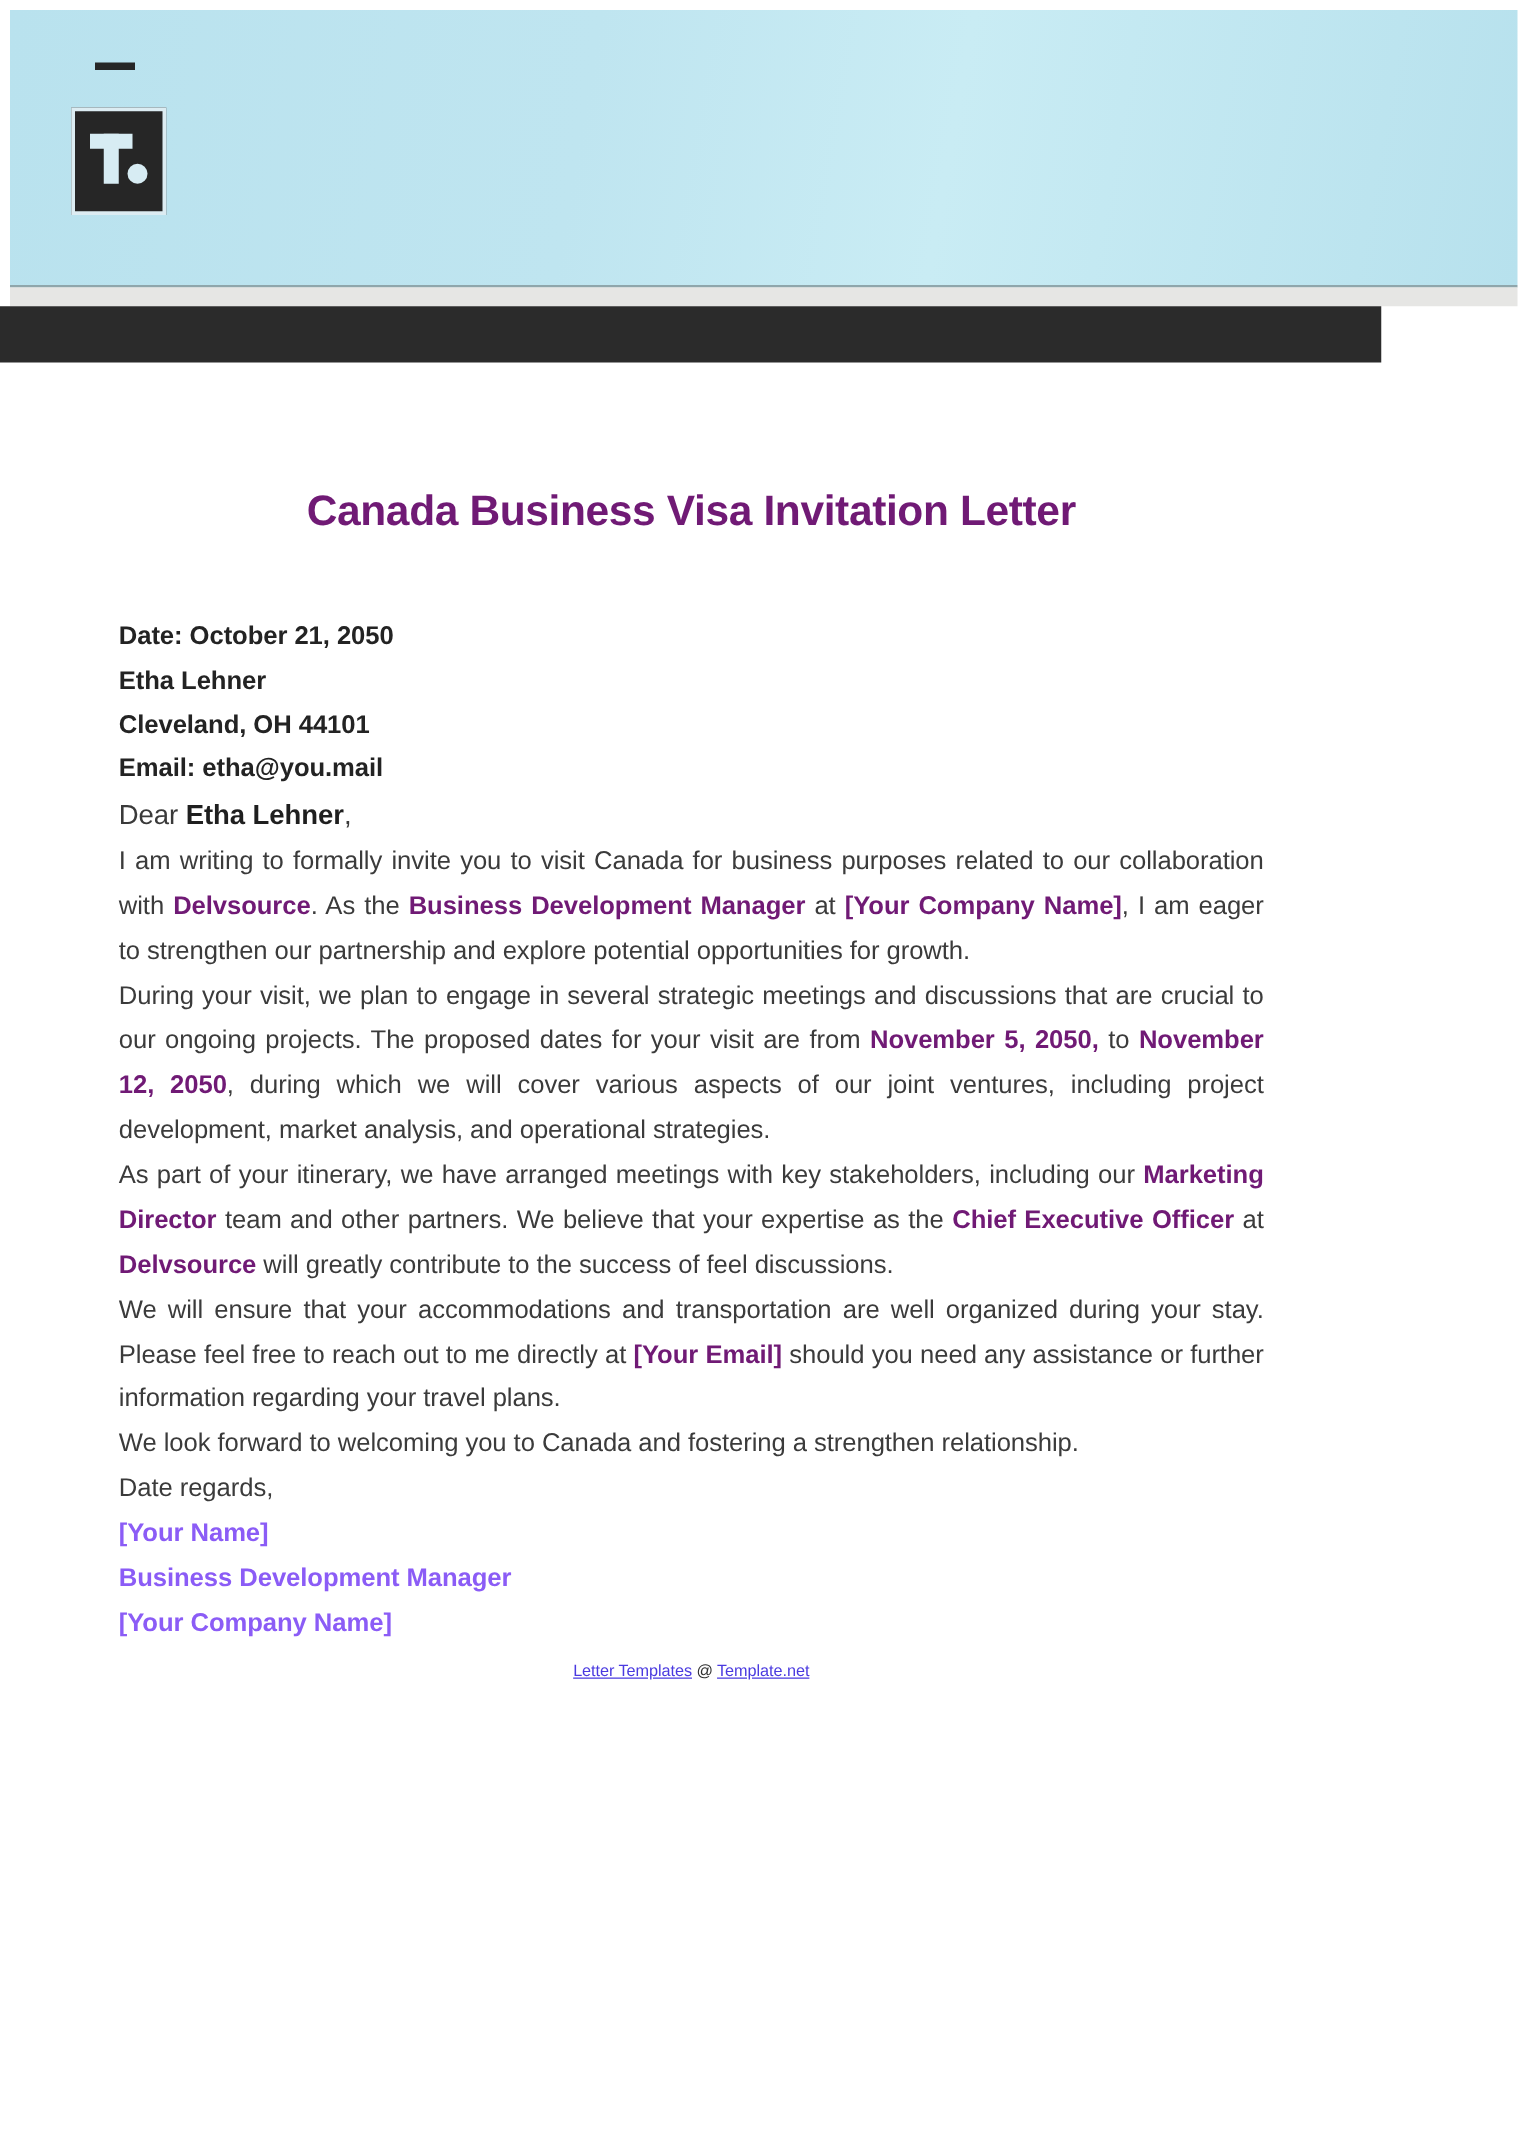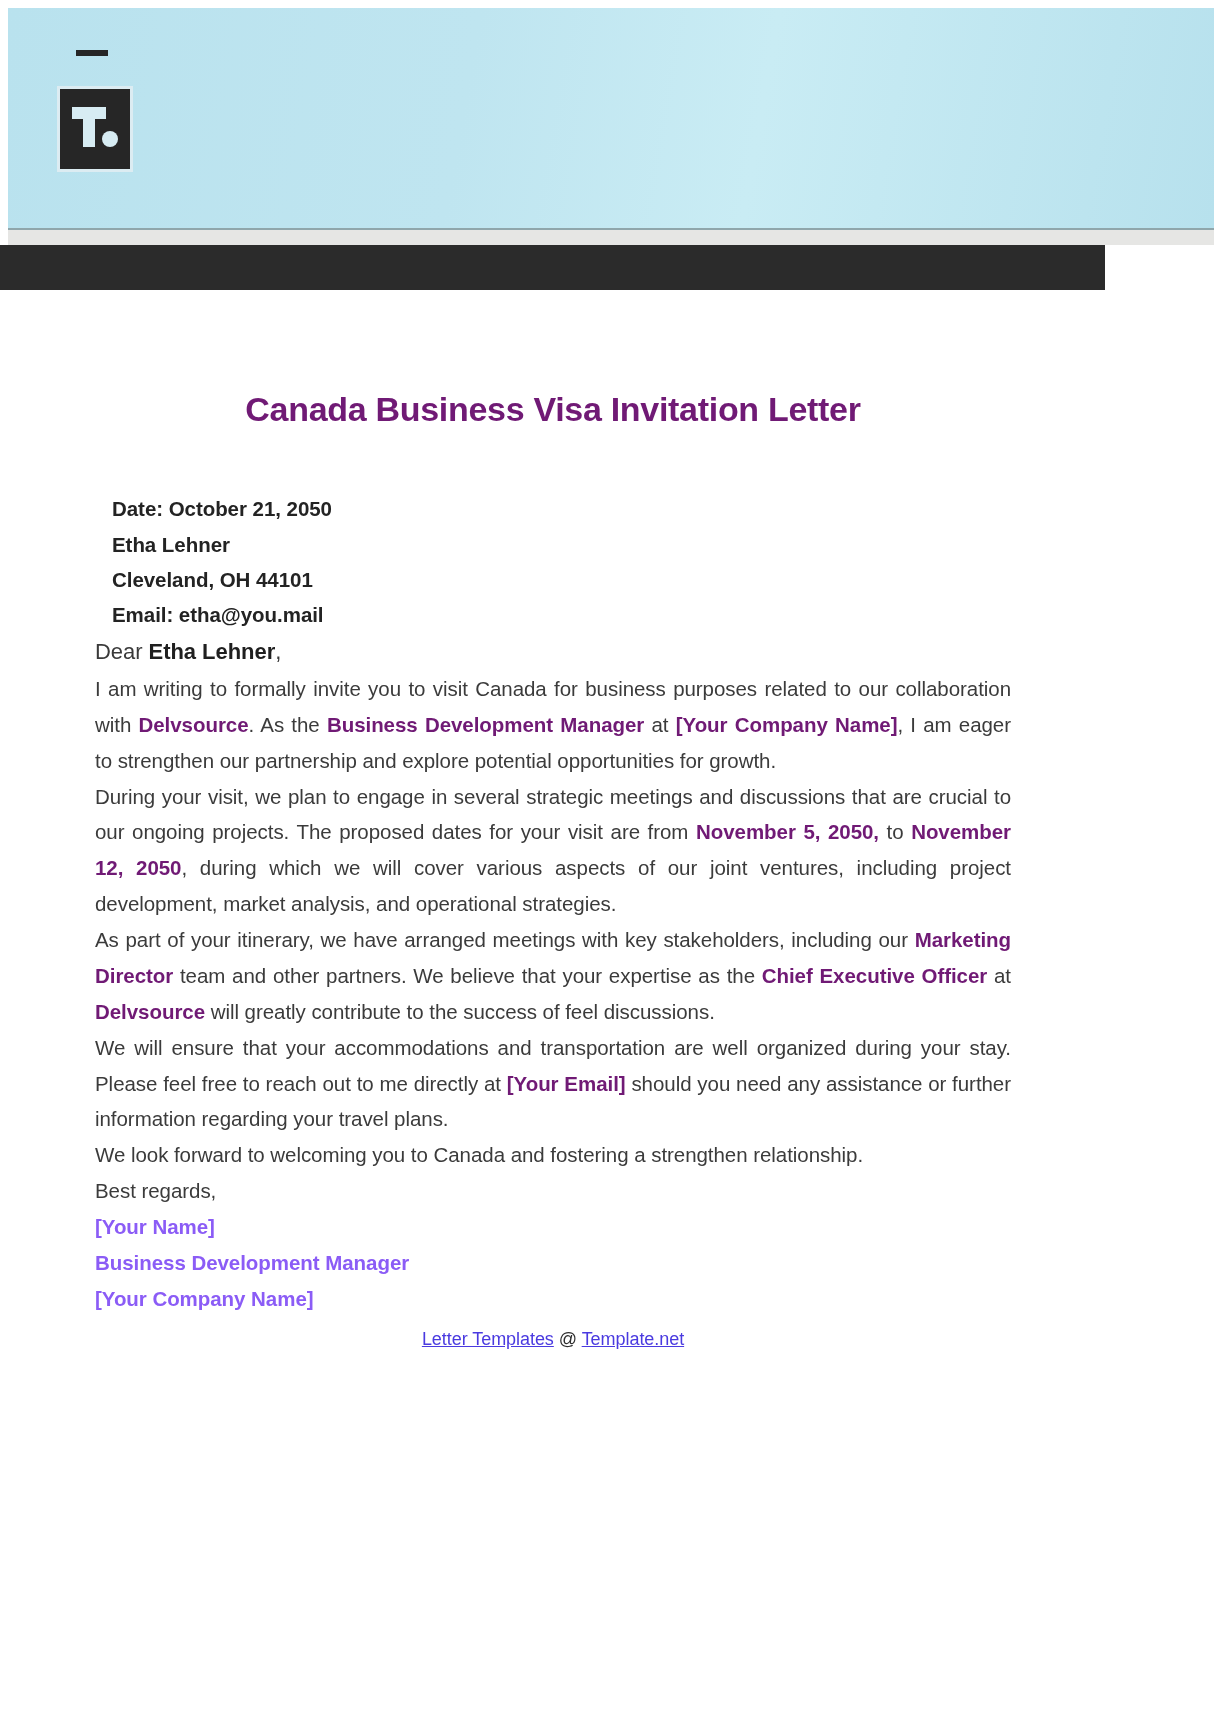--- a/index.html
+++ b/index.html
@@ -96,21 +96,20 @@
     letter-spacing: -0.3px;
     margin: 0 0 62px 0;
     line-height: 1.15;
   }
   .meta-line {
     font-size: 20.5px;
     font-weight: 700;
     color: #232323;
     line-height: 1.73;
     letter-spacing: -0.05px;
-    margin-left: 17px;
   }
   .salutation {
     font-size: 22px;
     font-weight: 400;
     color: #3a3a3a;
     line-height: 1.73;
     letter-spacing: -0.05px;
   }
   .salutation b { color: #1f1f1f; font-weight: 700; }
 
@@ -137,21 +136,21 @@
     font-size: 20.5px;
     font-weight: 700;
     color: #8b5cf6;
     line-height: 1.75;
     letter-spacing: -0.05px;
   }
 
   .footer-credit {
     margin-top: 12px;
     text-align: center;
-    font-size: 18px;
+    font-size: 13px;
     color: #3b3b3b;
     letter-spacing: -0.05px;
   }
   .footer-credit a {
     color: #4a3ae0;
     text-decoration: underline;
   }
   .footer-at { color: #2f2f2f; }
 </style>
 </head>
@@ -186,21 +185,21 @@
   </div>
 
   <div id="paragraph-host">
       <p class="body-par"><span>I am writing to formally invite you to visit Canada for business purposes related to our collaboration with </span><b>Delvsource</b><span>. As the </span><b>Business Development Manager</b><span> at </span><b>[Your Company Name]</b><span>, I am eager to strengthen our partnership and explore potential opportunities for growth.</span></p>
       <p class="body-par"><span>During your visit, we plan to engage in several strategic meetings and discussions that are crucial to our ongoing projects. The proposed dates for your visit are from </span><b>November 5, 2050,</b><span> to </span><b>November 12, 2050</b><span>, during which we will cover various aspects of our joint ventures, including project development, market analysis, and operational strategies.</span></p>
       <p class="body-par"><span>As part of your itinerary, we have arranged meetings with key stakeholders, including our </span><b>Marketing Director</b><span> team and other partners. We believe that your expertise as the </span><b>Chief Executive Officer</b><span> at </span><b>Delvsource</b><span> will greatly contribute to the success of feel discussions.</span></p>
       <p class="body-par"><span>We will ensure that your accommodations and transportation are well organized during your stay. Please feel free to reach out to me directly at </span><b>[Your Email]</b><span> should you need any assistance or further information regarding your travel plans.</span></p>
       <p class="body-par"><span>We look forward to welcoming you to Canada and fostering a strengthen relationship.</span></p>
     </div>
 
-  <div class="closing-line">Best regards,</div>
+  <div class="closing-line">Date regards,</div>
   <div class="sign-line">[Your Name]</div>
   <div class="sign-line">Business Development Manager</div>
   <div class="sign-line">[Your Company Name]</div>
 
   <div class="footer-credit">
     <a href="#">Letter Templates</a>
     <span class="footer-at">@</span>
     <a href="#">Template.net</a>
   </div>
 </div>

